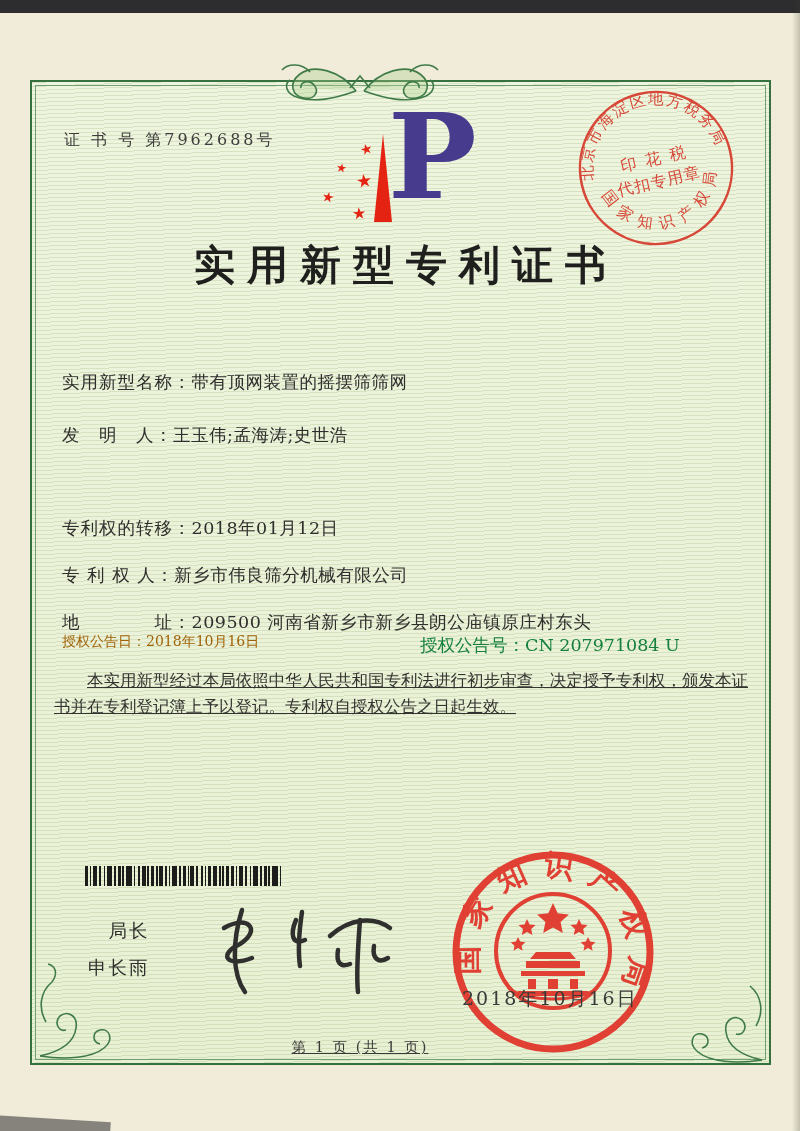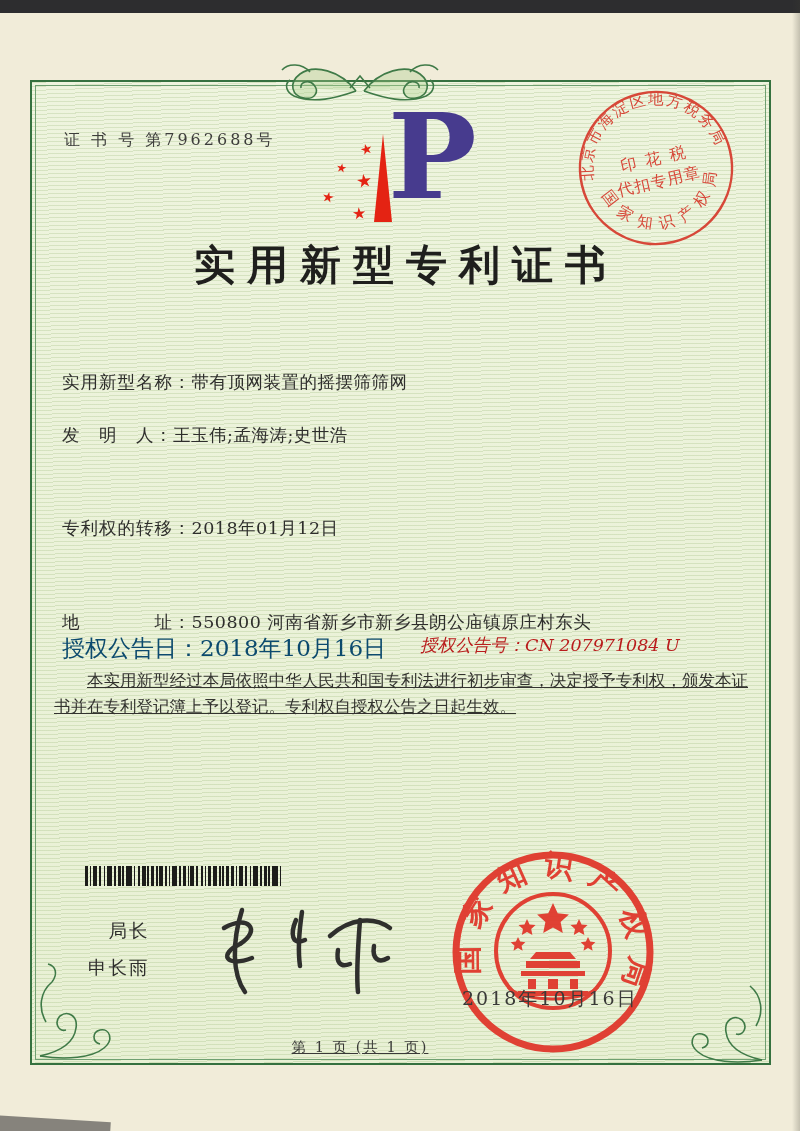--- a/index.html
+++ b/index.html
@@ -54,22 +54,22 @@
 
   .title{
     position:absolute;left:0;top:238px;width:800px;margin:0;
     text-align:center;font-size:41px;font-weight:700;color:#1f1f1d;
     letter-spacing:12px;text-indent:12px;
   }
 
   .field-row{position:absolute;left:62px;font-size:17.5px;color:#2e2e2c;white-space:nowrap;margin-top:24px;}
   .field-row .lbl{letter-spacing:1px;}
   .field-row .val{letter-spacing:.5px;}
-  .grant-left{position:absolute;left:62px;top:633px;font-size:23px;color:#0c4a6e;}
-  .grant-right{position:absolute;left:420px;top:633px;font-size:17.5px;color:#b91c1c;font-style:italic;}
+  .grant-left{position:absolute;left:62px;top:633px;font-size:14px;color:#a16207;}
+  .grant-right{position:absolute;left:420px;top:633px;font-size:17.5px;color:#15803d;}
 
   .body-text{
     position:absolute;left:54px;top:668px;width:694px;
     font-size:16.5px;line-height:1.6;color:#33332f;text-align:justify;text-decoration:underline;
   }
   .body-text p{margin:0;text-indent:2em;}
 
   .barcode{position:absolute;left:85px;top:866px;}
 
   .director{position:absolute;left:88px;top:918px;font-size:18.5px;color:#2e2e2c;text-align:right;}
@@ -163,22 +163,25 @@
 
   <div class="field-row" style="top:346px;">
     <span class="lbl">实用新型名称：</span><span class="val">带有顶网装置的摇摆筛筛网</span>
   </div>
   <div class="field-row" style="top:399px;">
     <span class="lbl">发　明　人：</span><span class="val">王玉伟;孟海涛;史世浩</span>
   </div>
   <div class="field-row" style="top:492px;">
     <span class="lbl">专利权的转移：</span><span class="val">2018年01月12日</span>
   </div>
+  <div class="field-row" style="top:539px;">
+    <span class="lbl">专 利 权 人：</span><span class="val">新乡市伟良筛分机械有限公司</span>
+  </div>
   <div class="field-row" style="top:586px;">
-    <span class="lbl">地　　　　址：</span><span class="val">550800 河南省新乡市新乡县朗公庙镇原庄村东头</span>
+    <span class="lbl">地　　　　址：</span><span class="val">209500 河南省新乡市新乡县朗公庙镇原庄村东头</span>
   </div>
 
   <div class="grant-left">
     <span>授权公告日：</span><span>2018年10月16日</span>
   </div>
   <div class="grant-right">
     <span>授权公告号：</span><span>CN 207971084 U</span>
   </div>
 
   <div class="body-text">

